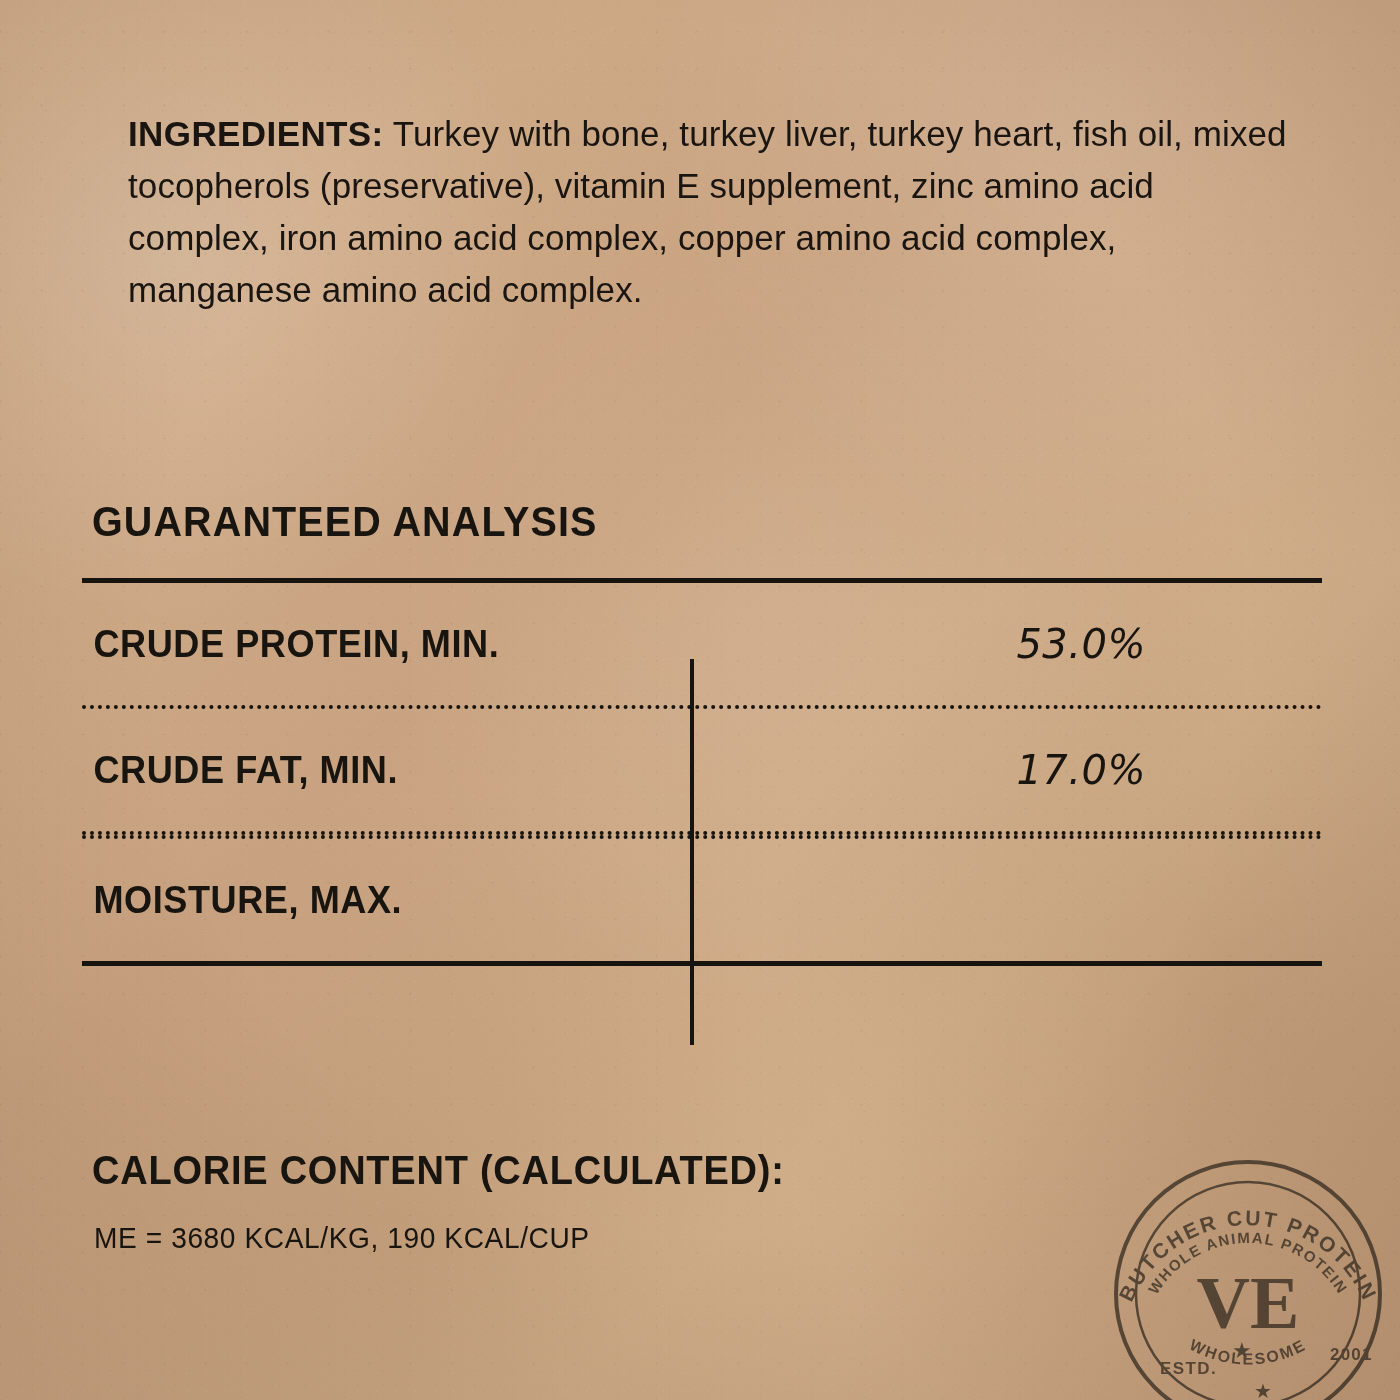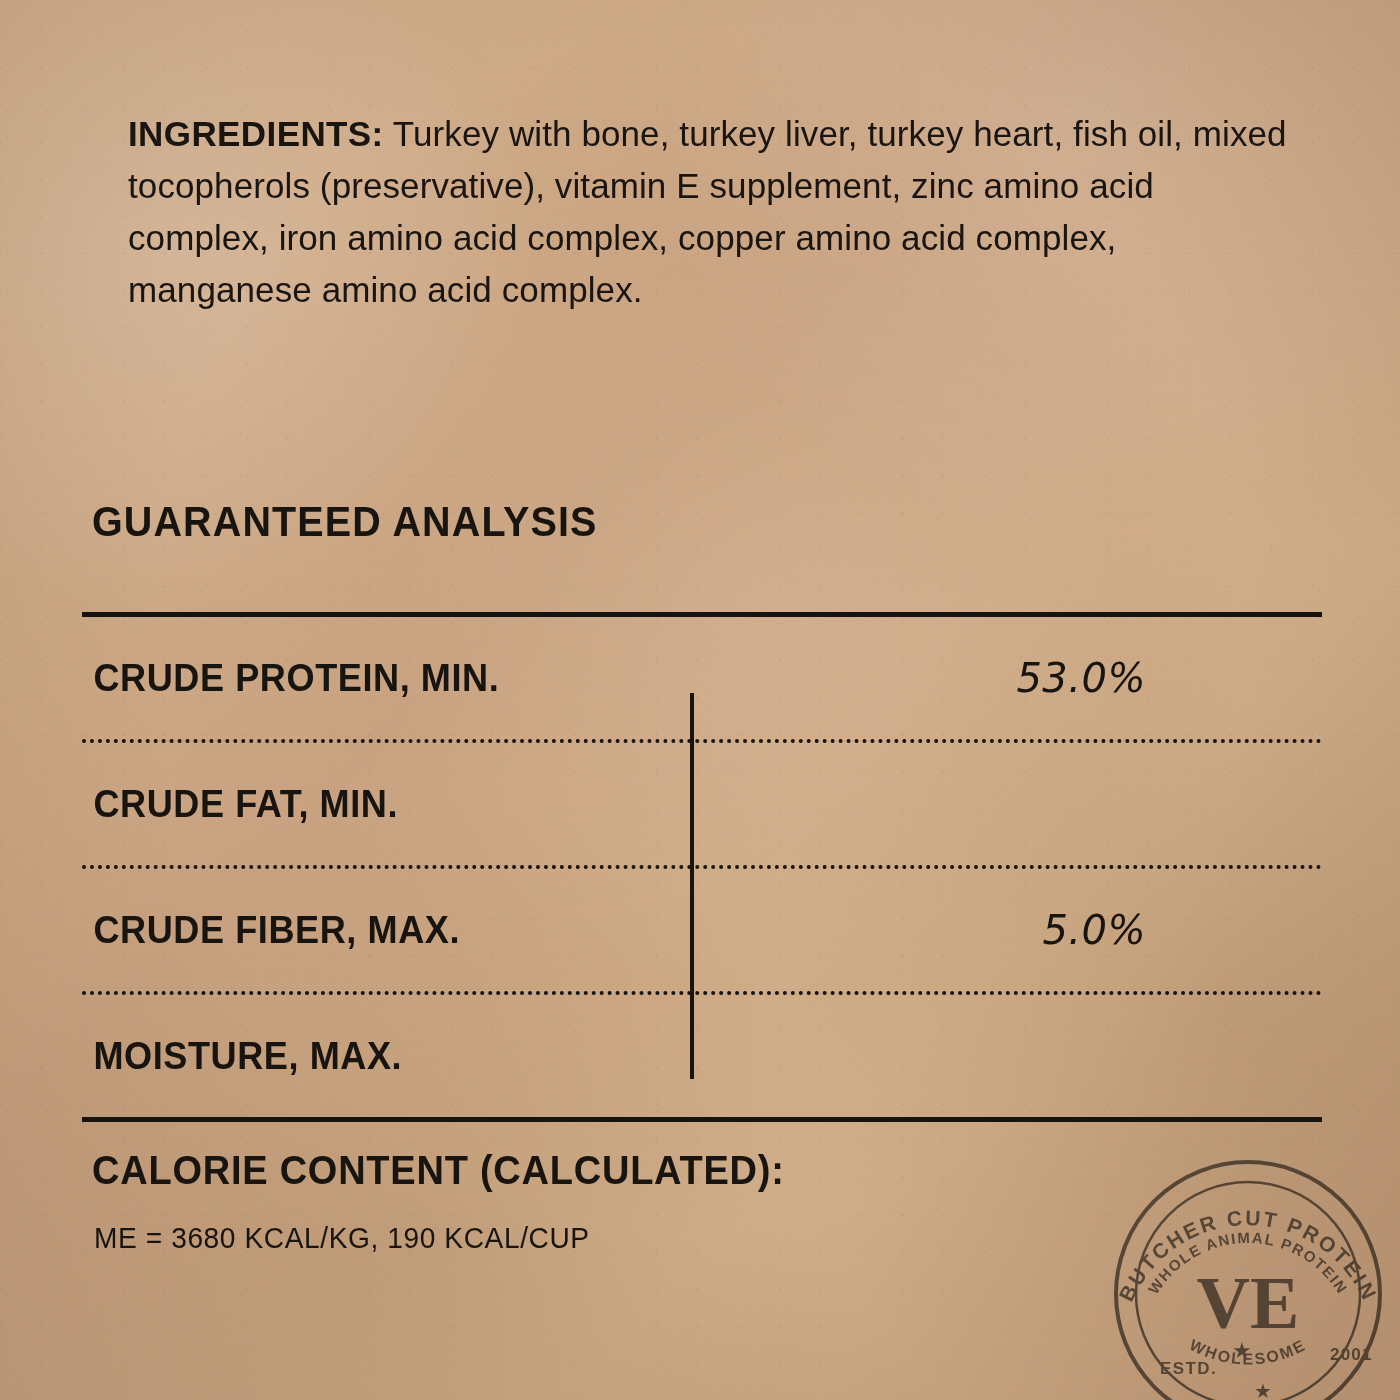--- a/index.html
+++ b/index.html
@@ -80,21 +80,20 @@
     letter-spacing: 1.2px;
     transform: scaleX(0.94);
     transform-origin: left center;
   }
 
   .ga-table {
     position: absolute;
     left: 82px;
     top: 578px;
     width: 1240px;
-    margin-top: 34px;
   }
   .rule-top, .rule-bottom {
     height: 5px;
     background: #17130e;
     width: 100%;
   }
   .rule-top { margin-bottom: 0; }
   .ga-rows {
     position: relative;
   }
@@ -191,27 +190,24 @@
       <div class="v-divider"></div>
 
       <div class="ga-row">
         <div class="ga-label">CRUDE PROTEIN, MIN.</div>
         <div class="ga-value">53.0%</div>
       </div>
       <div class="dotted"></div>
 
       <div class="ga-row">
         <div class="ga-label">CRUDE FAT, MIN.</div>
+        <div class="ga-value">17.0%</div>
       </div>
       <div class="dotted"></div>
 
-      <div class="ga-row">
-        <div class="ga-label">CRUDE FIBER, MAX.</div>
-        <div class="ga-value">5.0%</div>
-      </div>
       <div class="dotted"></div>
 
       <div class="ga-row">
         <div class="ga-label">MOISTURE, MAX.</div>
       </div>
     </div>
 
     <div class="rule-bottom"></div>
   </div>
 

